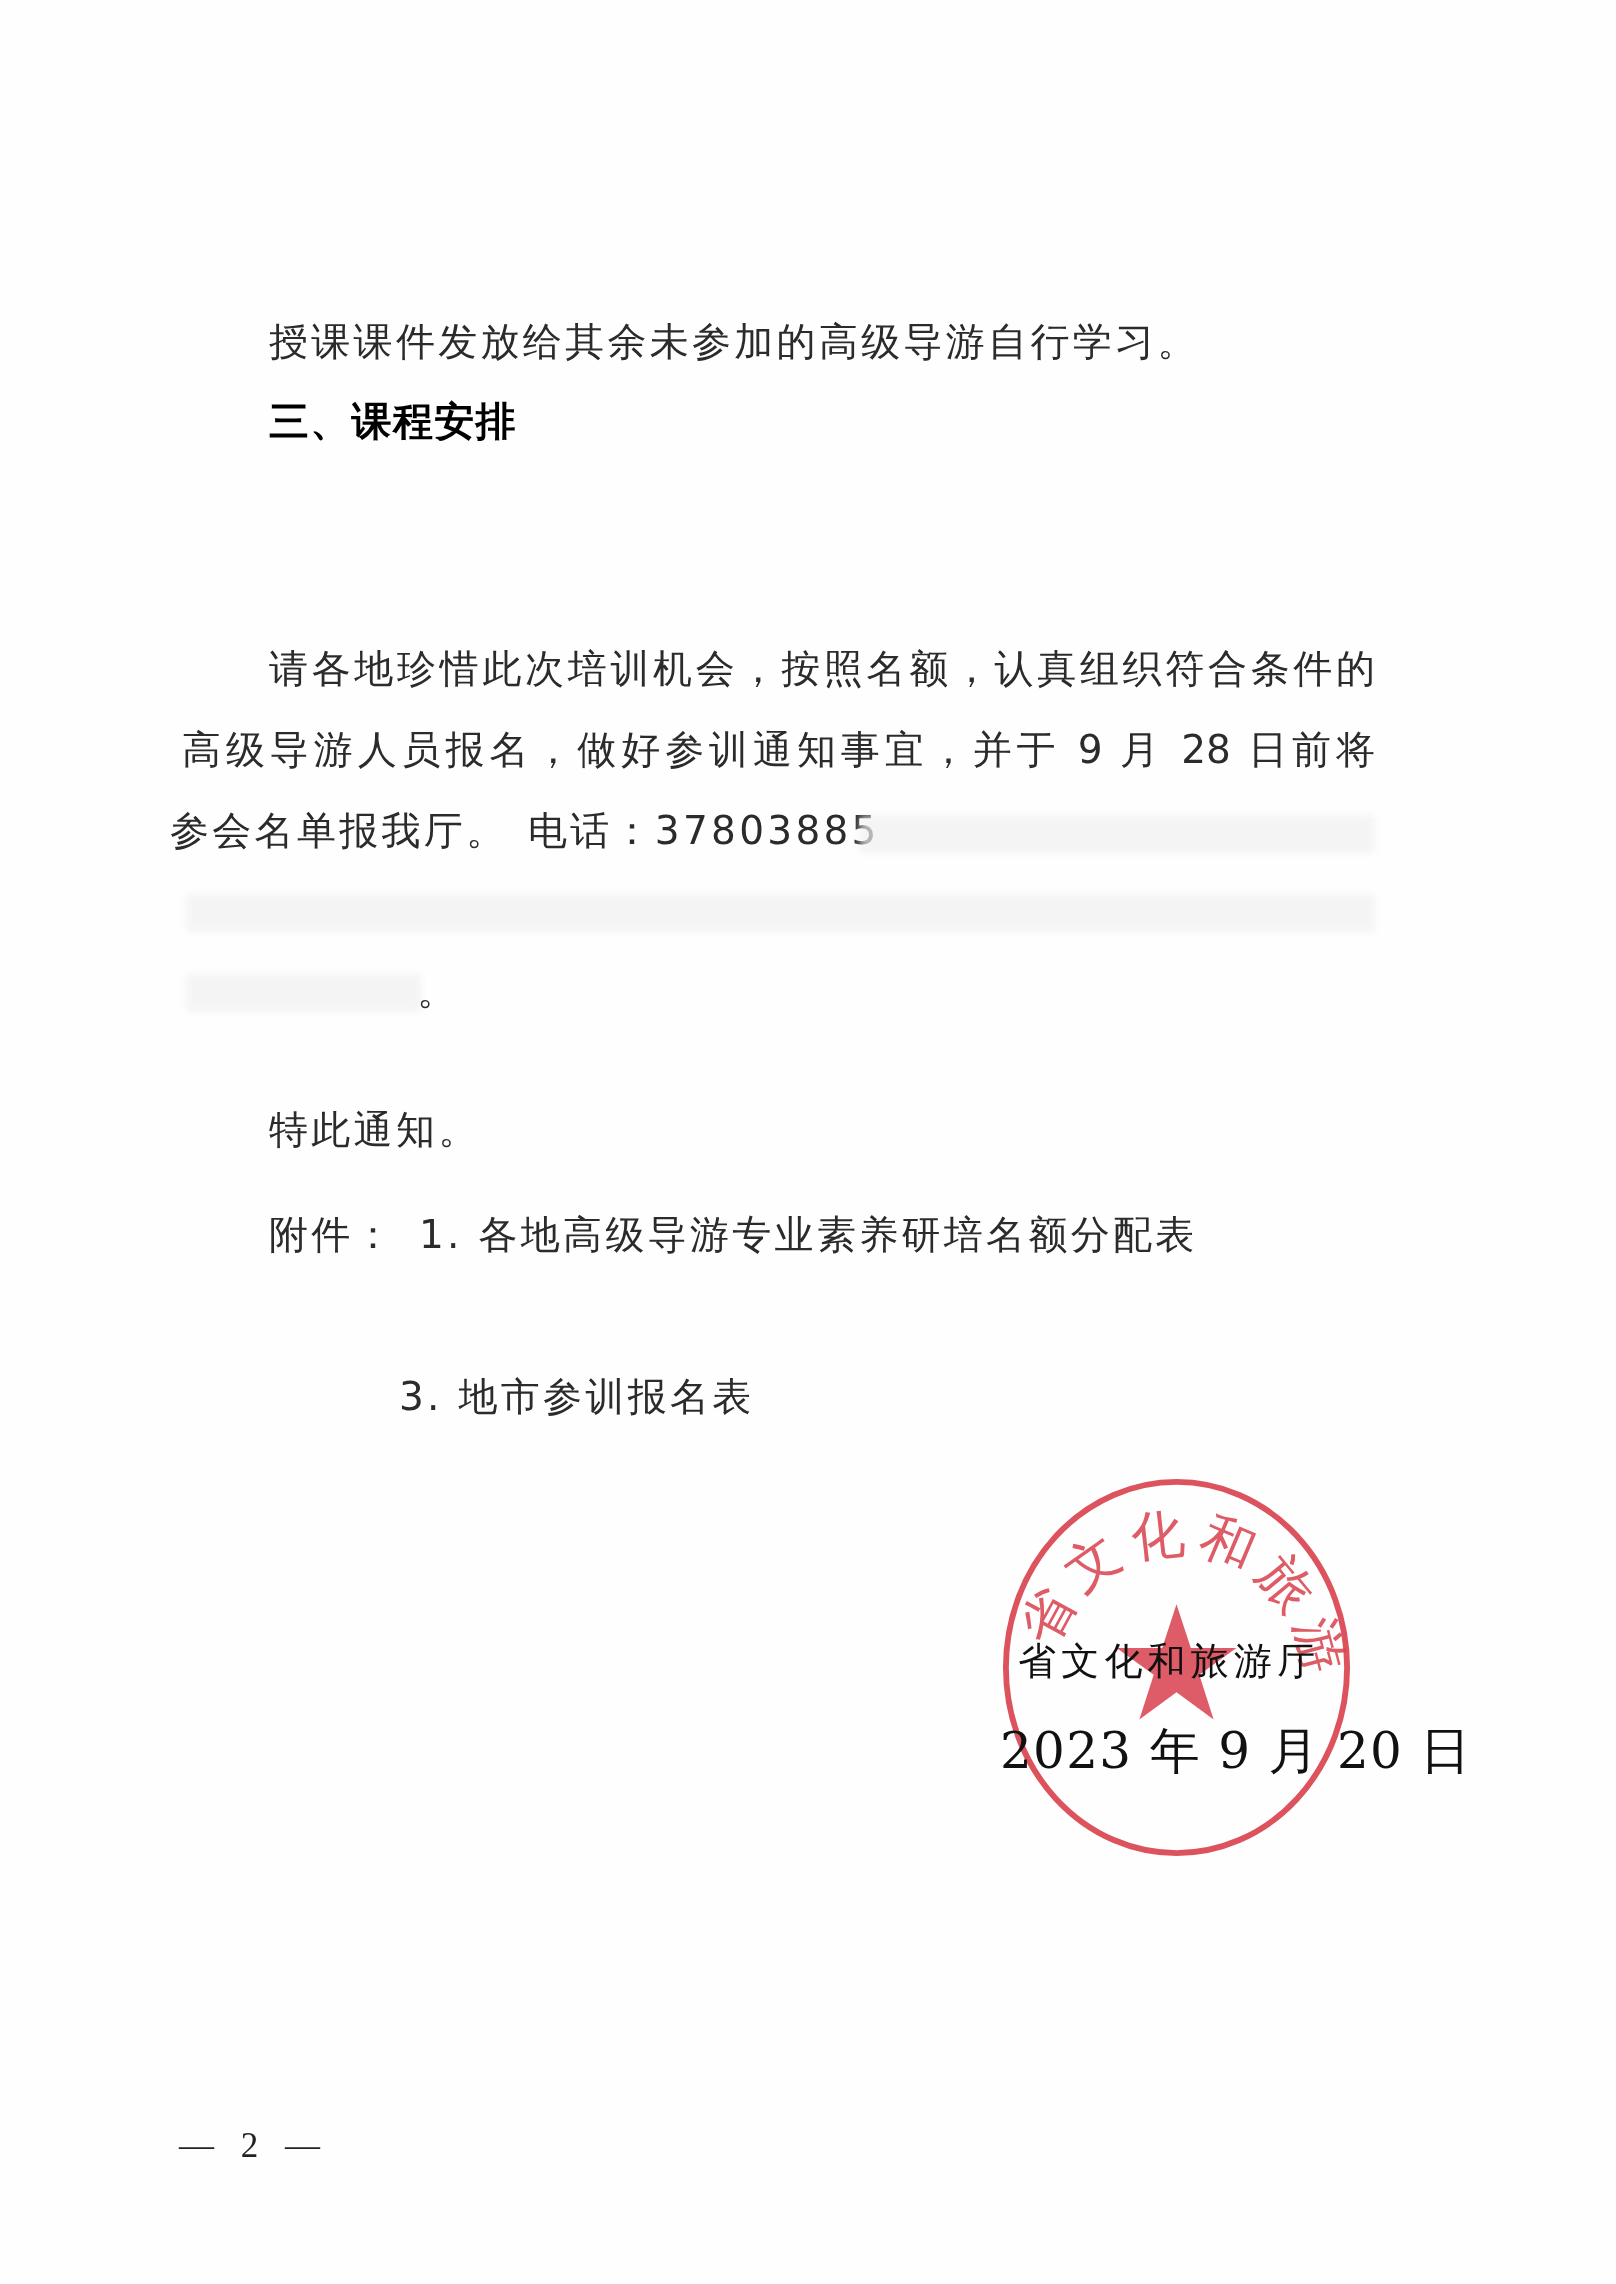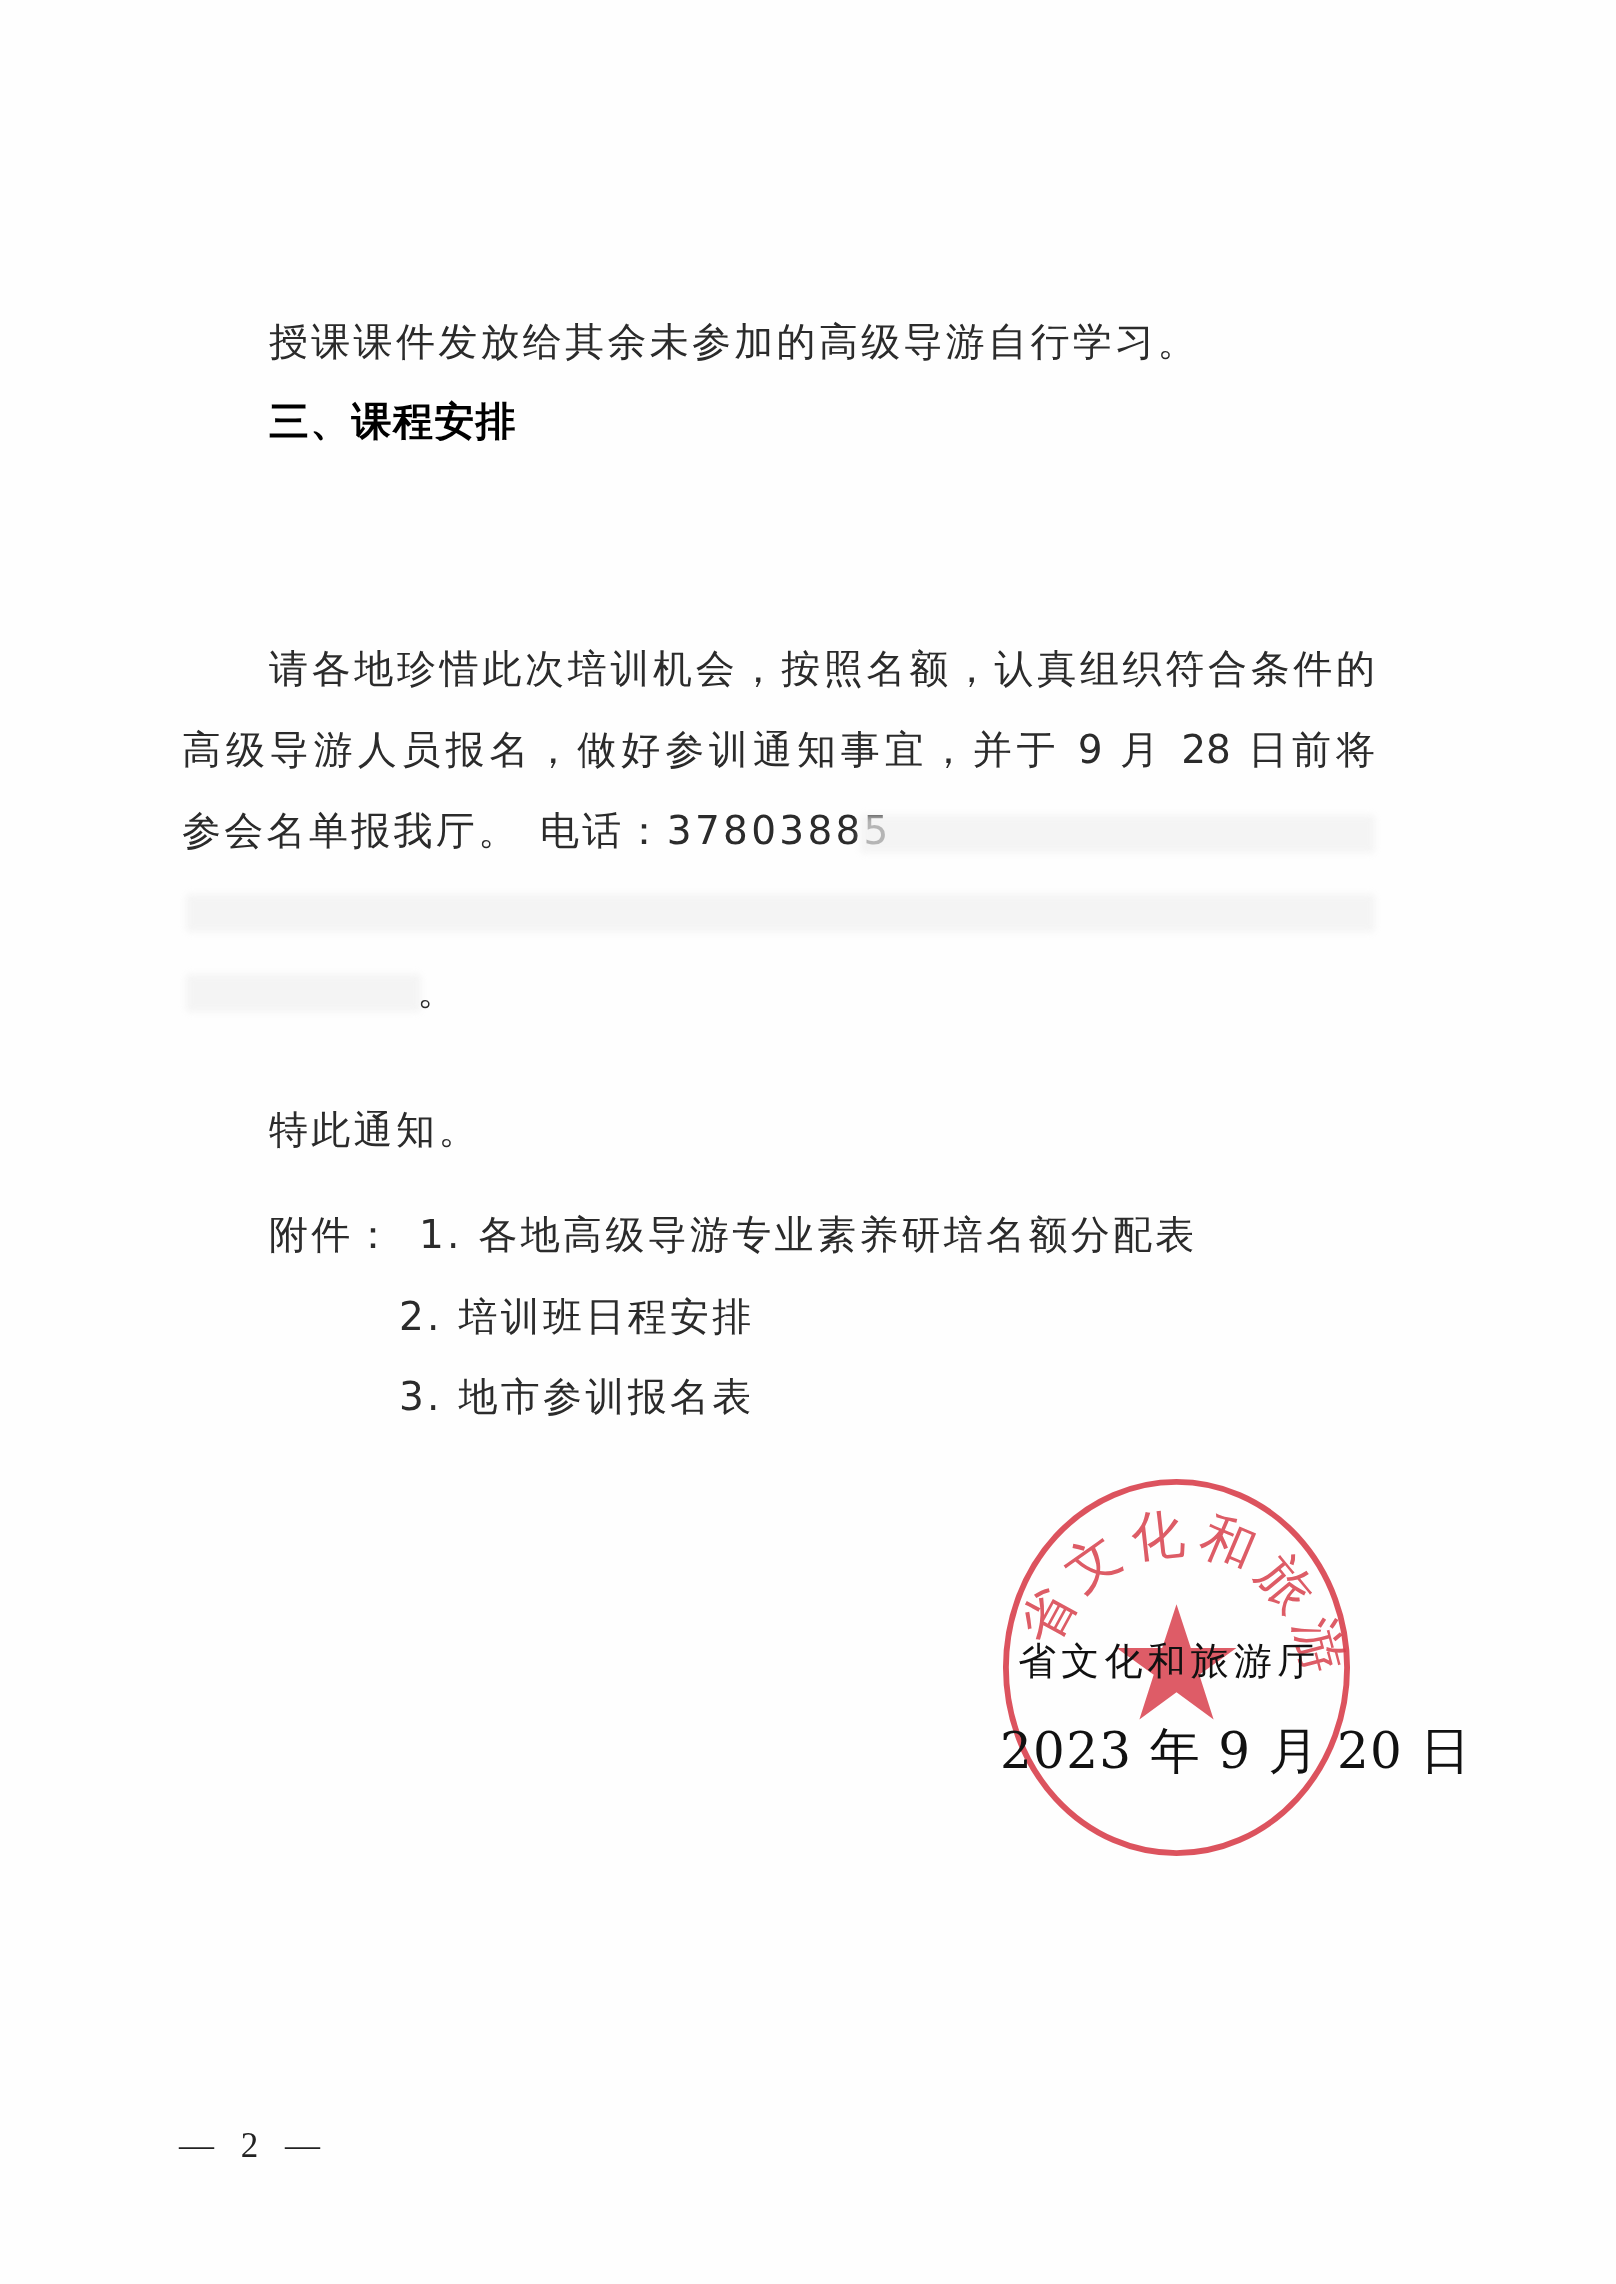--- a/index.html
+++ b/index.html
@@ -29,34 +29,33 @@
 
 <div class="page">
 
   <div class="line" style="left:269px; top:319px;">授课课件发放给其余未参加的高级导游自行学习。</div>
 
   <div class="line heading" style="left:269px; top:398px; font-size:40px;">三、课程安排</div>
 
 
   <div class="line" style="left:269px; top:646px; width:1106px; text-align:justify; text-align-last:justify; letter-spacing:0;">请各地珍惜此次培训机会，按照名额，认真组织符合条件的</div>
   <div class="line" style="left:182px; top:727px; width:1193px; text-align:justify; text-align-last:justify; letter-spacing:0;">高级导游人员报名，做好参训通知事宜，并于 9 月 28 日前将</div>
-  <div class="line" style="left:182px; top:808px;">
+  <div class="line" style="left:170px; top:808px;">
     <span>参会名单报我厅。</span><span style="display:inline-block;width:19.5px;"></span><span>电话：</span><span>37803885</span>
   </div>
 
   <div class="redacted" style="left:860px; top:815px; width:515px;"></div>
   <div class="redacted" style="left:186px; top:894px; width:1189px;"></div>
   <div class="redacted" style="left:186px; top:974px; width:235px;"></div>
   <div class="line" style="left:417px; top:968px;">。</div>
 
   <div class="line" style="left:269px; top:1107px;">特此通知。</div>
 
   <div class="line" style="left:269px; top:1212px;">附件：</div>
   <div class="line" style="left:399px; top:1212px;margin-left:20px;">1. 各地高级导游专业素养研培名额分配表</div>
-  <div class="line" style="left:399px; top:1294px;">2. 培训班日程安排</div>
   <div class="line" style="left:399px; top:1374px;">3. 地市参训报名表</div>
 
   <svg class="stamp" viewBox="0 0 536 584">
     <defs>
       <path id="stamp-arc" d="M 70 330 A 200 215 0 1 1 470 330" fill="none"></path>
     </defs>
     <ellipse cx="268" cy="292" rx="262" ry="285" fill="none" stroke="#d8404c" stroke-width="9" opacity="0.9"></ellipse>
     <text font-family="DejaVu Sans, sans-serif" font-size="82" fill="#d8404c" opacity="0.85" letter-spacing="14">
       <textPath href="#stamp-arc" startOffset="10%">省文化和旅游厅</textPath>
     </text>

